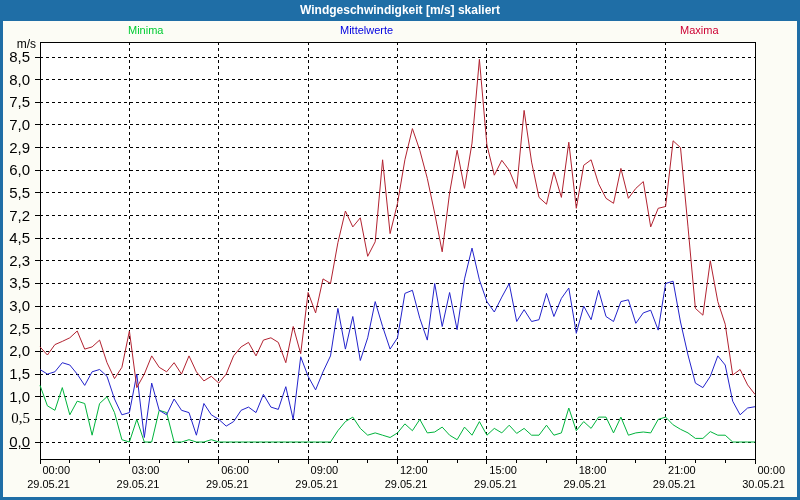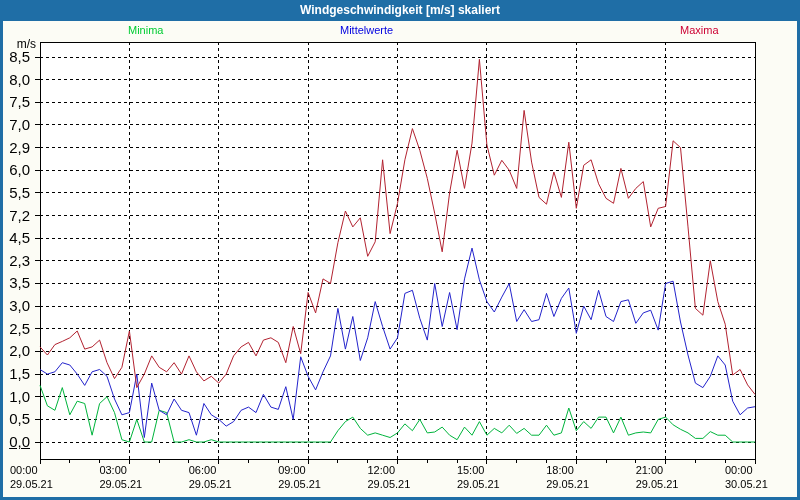--- a/index.html
+++ b/index.html
@@ -26,21 +26,21 @@
     position:absolute;left:6px;top:37px;width:30px;text-align:right;
     font-size:12px;color:#000;z-index:10;
   }
   #plot-svg{position:absolute;left:0;top:0;z-index:5;}
   #labels{position:absolute;left:0;top:0;width:800px;height:500px;z-index:10;pointer-events:none;}
   .ytick{
     position:absolute;left:0;width:30px;text-align:right;
     font-size:15px;color:#000;line-height:13px;
   }
   .xtick{
-    position:absolute;width:60px;text-align:left;
+    position:absolute;width:60px;text-align:right;
     font-size:11px;color:#000;line-height:13px;
   }
   .xtick.time{top:464px;}
   .xtick.date{top:478px;}
 </style>
 </head>
 <body>
 
 <div class="window">
 
@@ -127,21 +127,21 @@
       <line x1="725.2083333333334" y1="459" x2="725.2083333333334" y2="463" stroke="#000000" stroke-width="1" shape-rendering="crispEdges"></line>
       <line x1="755" y1="459" x2="755" y2="464" stroke="#000000" stroke-width="1" shape-rendering="crispEdges"></line>
       <rect x="40" y="42" width="715" height="417" fill="none" stroke="#000000" stroke-width="1" shape-rendering="crispEdges"></rect>
       <polyline points="40.0,385.4 47.4,405.8 54.9,410.3 62.3,387.6 69.8,414.8 77.2,401.2 84.7,403.5 92.1,435.2 99.6,403.5 107.0,396.7 114.5,412.6 121.9,439.7 129.4,442.0 136.8,419.4 144.3,442.0 151.7,442.0 159.2,410.3 166.6,412.6 174.1,442.0 181.5,442.0 189.0,439.7 196.4,442.0 203.9,442.0 211.3,439.7 218.8,442.0 226.2,442.0 233.6,442.0 241.1,442.0 248.5,442.0 256.0,442.0 263.4,442.0 270.9,442.0 278.3,442.0 285.8,442.0 293.2,442.0 300.7,442.0 308.1,442.0 315.6,442.0 323.0,442.0 330.5,442.0 337.9,430.7 345.4,421.6 352.8,417.1 360.3,428.4 367.7,435.2 375.2,432.9 382.6,435.2 390.1,437.5 397.5,432.9 404.9,423.9 412.4,430.7 419.8,419.4 427.3,432.9 434.7,432.0 442.2,427.1 449.6,435.2 457.1,439.7 464.5,427.1 472.0,435.2 479.4,421.6 486.9,435.2 494.3,428.4 501.8,432.9 509.2,425.2 516.7,433.4 524.1,428.4 531.6,435.2 539.0,435.2 546.5,425.2 553.9,435.2 561.4,432.9 568.8,408.0 576.3,430.7 583.7,421.6 591.1,428.4 598.6,417.1 606.0,417.1 613.5,432.9 620.9,417.1 628.4,435.2 635.8,432.9 643.3,432.0 650.7,432.9 658.2,419.4 665.6,417.1 673.1,424.8 680.5,429.3 688.0,432.9 695.4,438.4 702.9,438.4 710.3,431.6 717.8,435.2 725.2,435.2 732.7,442.0 740.1,442.0 747.6,442.0 755.0,442.0" fill="none" stroke="#00b43c" stroke-width="1"></polyline>
       <polyline points="40.0,369.5 47.4,374.1 54.9,371.8 62.3,362.7 69.8,365.0 77.2,374.1 84.7,385.4 92.1,371.8 99.6,369.5 107.0,376.3 114.5,399.0 121.9,414.8 129.4,412.6 136.8,374.1 144.3,437.5 151.7,383.1 159.2,410.3 166.6,414.8 174.1,399.0 181.5,410.3 189.0,412.6 196.4,435.2 203.9,403.5 211.3,414.8 218.8,419.4 226.2,426.1 233.6,421.6 241.1,410.3 248.5,407.1 256.0,412.6 263.4,394.4 270.9,407.1 278.3,409.4 285.8,386.7 293.2,419.4 300.7,356.8 308.1,376.3 315.6,389.9 323.0,371.8 330.5,355.9 337.9,308.4 345.4,349.1 352.8,316.5 360.3,360.5 367.7,337.8 375.2,301.6 382.6,326.5 390.1,349.1 397.5,337.8 404.9,293.4 412.4,290.3 419.8,318.3 427.3,340.1 434.7,283.5 442.2,326.5 449.6,292.5 457.1,329.7 464.5,278.9 472.0,248.1 479.4,279.8 486.9,301.6 494.3,312.0 501.8,297.1 509.2,283.5 516.7,321.5 524.1,309.7 531.6,321.5 539.0,319.7 546.5,293.4 553.9,316.5 561.4,298.4 568.8,288.0 576.3,333.3 583.7,306.1 591.1,319.7 598.6,290.3 606.0,316.5 613.5,321.5 620.9,301.6 628.4,299.8 635.8,323.3 643.3,312.9 650.7,310.2 658.2,330.1 665.6,283.5 673.1,281.2 680.5,322.0 688.0,355.0 695.4,383.1 702.9,387.6 710.3,376.3 717.8,355.9 725.2,365.0 732.7,401.2 740.1,414.8 747.6,408.0 755.0,406.7" fill="none" stroke="#2323cc" stroke-width="1"></polyline>
       <polyline points="40.0,346.9 47.4,355.0 54.9,344.6 62.3,341.4 69.8,337.8 77.2,331.0 84.7,349.1 92.1,346.9 99.6,340.1 107.0,362.7 114.5,378.6 121.9,367.3 129.4,331.0 136.8,387.6 144.3,374.1 151.7,355.9 159.2,367.3 166.6,371.8 174.1,362.7 181.5,374.1 189.0,355.9 196.4,371.8 203.9,380.9 211.3,376.3 218.8,383.1 226.2,374.1 233.6,355.9 241.1,346.9 248.5,342.4 256.0,355.9 263.4,340.1 270.9,337.8 278.3,342.4 285.8,362.7 293.2,326.5 300.7,353.7 308.1,292.5 315.6,312.9 323.0,278.9 330.5,283.5 337.9,242.7 345.4,211.0 352.8,226.9 360.3,217.8 367.7,256.3 375.2,241.8 382.6,159.8 390.1,233.6 397.5,203.3 404.9,159.8 412.4,128.6 419.8,150.3 427.3,178.4 434.7,213.3 442.2,251.8 449.6,192.9 457.1,150.3 464.5,188.4 472.0,143.1 479.4,59.3 486.9,144.9 494.3,175.2 501.8,160.3 509.2,170.2 516.7,188.4 524.1,110.4 531.6,162.1 539.0,197.4 546.5,204.2 553.9,172.0 561.4,197.4 568.8,142.2 576.3,208.3 583.7,165.3 591.1,159.8 598.6,183.8 606.0,198.3 613.5,203.3 620.9,168.4 628.4,198.3 635.8,188.4 643.3,181.6 650.7,226.9 658.2,208.3 665.6,206.5 673.1,140.8 680.5,147.6 688.0,226.9 695.4,308.4 702.9,315.2 710.3,260.8 717.8,301.6 725.2,324.2 732.7,375.0 740.1,369.5 747.6,384.9 755.0,394.4" fill="none" stroke="#b22230" stroke-width="1"></polyline>
     </svg>
 
   <div id="labels">
       <div class="ytick" style="top: 435px; text-decoration: underline;">0,0</div>
-      <div class="ytick" style="top: 412.353px;">0,5</div>
+      <div class="ytick" style="top: 412.353px; font-family: Liberation Serif, serif;">0,5</div>
       <div class="ytick" style="top: 389.706px;">1,0</div>
       <div class="ytick" style="top: 367.059px;">1,5</div>
       <div class="ytick" style="top: 344.412px;">2,0</div>
       <div class="ytick" style="top: 321.765px;">2,5</div>
       <div class="ytick" style="top: 299.118px;">3,0</div>
       <div class="ytick" style="top: 276.471px;">3,5</div>
       <div class="ytick" style="top: 253.824px;">2,3</div>
       <div class="ytick" style="top: 231.177px;">4,5</div>
       <div class="ytick" style="top: 208.53px;">7,2</div>
       <div class="ytick" style="top: 185.883px;">5,5</div>

